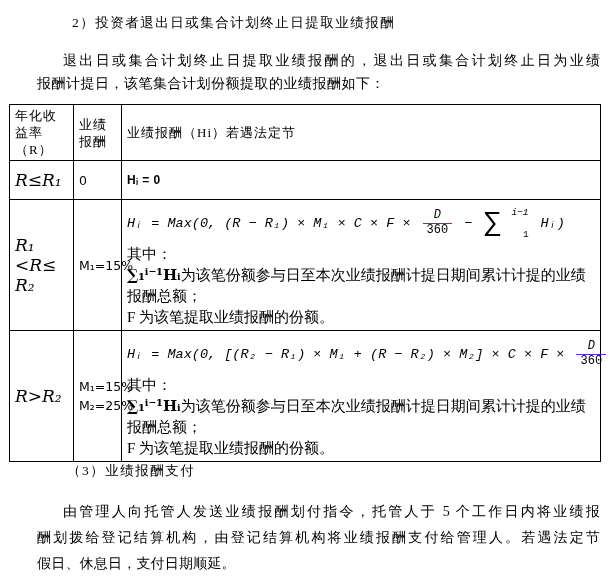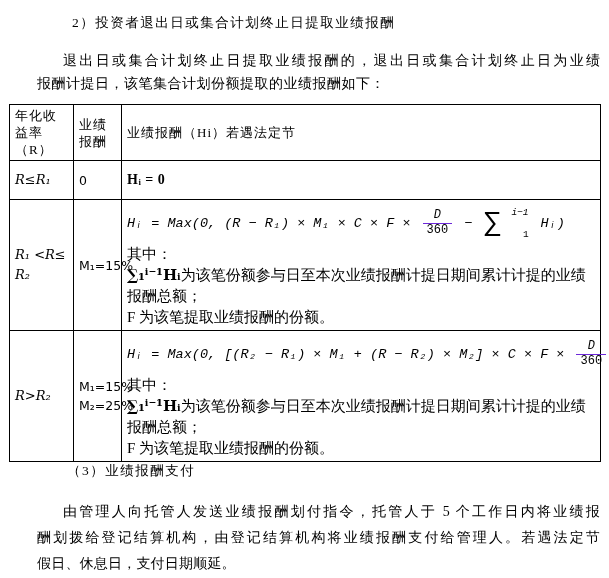--- a/index.html
+++ b/index.html
@@ -35,26 +35,26 @@
     vertical-align: middle; text-align: left; font-weight: normal;
   }
   th.hd { height: 27px; line-height: 17px; letter-spacing: 1px; }
   .col-cond { width: 64px; }
   .col-ratio { width: 48px; }
   tr.r1 td { height: 34px; }
   tr.r2 td { height: 116px; }
   tr.r3 td { height: 114px; }
 
   .math { font-family: "DejaVu Serif", serif; font-style: italic; }
-  .cond { font-size: 13px; line-height: 20px; }
+  .cond { font-size: 17px; line-height: 20px; }
   .ratio { font-size: 12.5px; font-family: "DejaVu Sans", sans-serif; font-style: normal; line-height: 19px; }
 
   .formula-bold {
-    font-family: Liberation Serif, serif; font-weight: bold;
-    font-size: 14px; letter-spacing: 0.5px;
+    font-family: Liberation Sans, sans-serif; font-weight: bold;
+    font-size: 12px; letter-spacing: 0.5px;
   }
 
   .fcell { vertical-align: middle; }
   .formula {
     display: flex; align-items: center; gap: 12px; height: 42px;
     font-family: Liberation Mono, monospace; font-style: italic; font-size: 13.5px;
     white-space: nowrap;
   }
   .frac { display: inline-flex; flex-direction: column; align-items: center; font-size: 12px; line-height: 1.15; }
   .frac .num { padding: 0 4px; }

